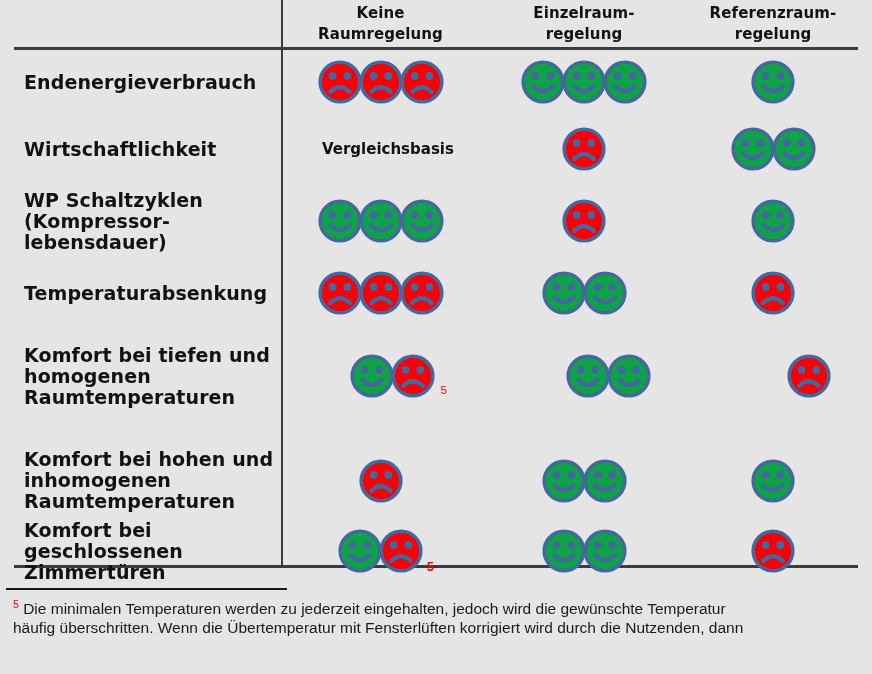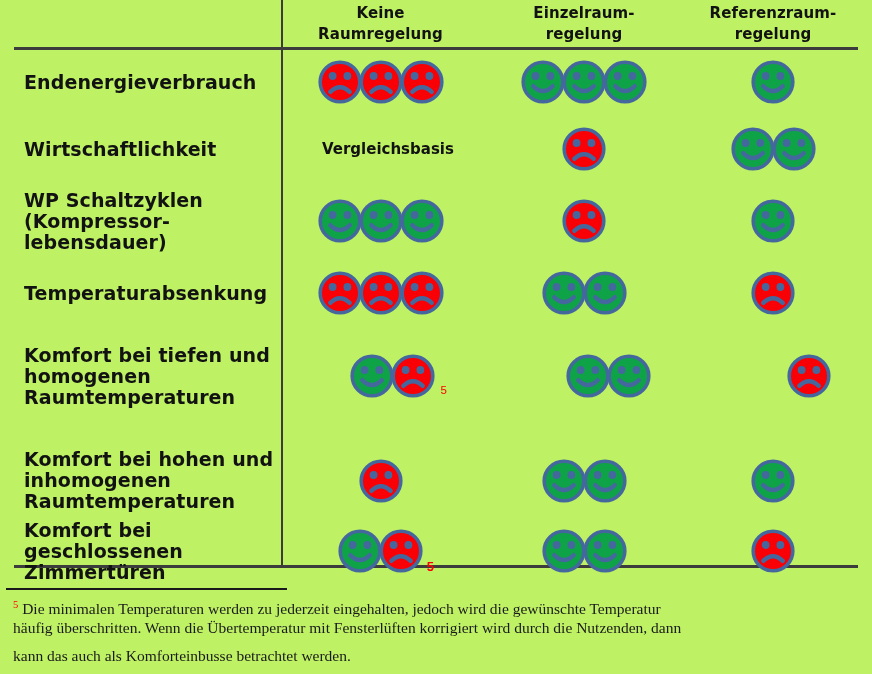--- a/index.html
+++ b/index.html
@@ -1,18 +1,18 @@
 <!DOCTYPE html>
 <html><head>
 <meta charset="utf-8">
 <style>
   html,body{margin:0;padding:0;background:#ffffff;}
   body{width:872px;height:674px;overflow:hidden;
        font-family:"DejaVu Sans",sans-serif;color:#121212;position:relative;}
-  .page{position:absolute;top:0;left:0;width:872px;height:674px;background:#bef264;}
+  .page{position:absolute;top:0;left:0;width:872px;height:674px;background:#e5e5e5;}
 
   
   .vline{position:absolute;left:281px;top:0;width:2px;height:566px;background:#3c3c3c;}
   .hline{position:absolute;left:14px;width:844px;height:2.6px;background:#3c3c3c;}
   .header-line{top:47px;}
   .bottom-line{top:565px;}
 
   
   .header-row{position:absolute;top:3px;left:0;width:858px;
               display:grid;grid-template-columns:281px 199px 208px 170px;}
@@ -30,21 +30,21 @@
   
   .smiley-group{position:relative;display:inline-flex;align-items:center;}
   .smiley-group svg + svg{margin-left:-3px;}
   .marker{position:absolute;right:-12px;bottom:2px;color:#ff0000;font-size:11.5px;
           font-family:"Liberation Sans",sans-serif;}
   .marker-bold{font-weight:bold;font-size:13px;bottom:-1px;right:-11px;}
 
   
   .fn-sep{position:absolute;left:6px;top:588px;width:281px;height:2px;background:#1a1a1a;}
   .footnote{position:absolute;left:13px;top:599px;width:852px;
-            font-family:Liberation Serif, serif;font-size:15.5px;line-height:19px;color:#1a1a1a;}
+            font-family:Liberation Sans, sans-serif;font-size:15.5px;line-height:19px;color:#1a1a1a;}
   .fn-line{white-space:nowrap;}
   .fn-line-last{margin-top:9px;}
   .fn-marker{color:#ff0000;font-size:10.5px;vertical-align:super;line-height:0;}
 </style>
 </head>
 <body>
 
 <div class="page">
   <div class="vline"></div>
   <div class="hline header-line"></div>
@@ -384,15 +384,14 @@
             </svg>
           </span>
         </div>
       </div>
     </div>
 
   <div class="fn-sep"></div>
   <div class="footnote">
     <div class="fn-line"><sup class="fn-marker">5</sup> <span>Die minimalen Temperaturen werden zu jederzeit eingehalten, jedoch wird die gewünschte Temperatur</span></div>
     <div class="fn-line"><span>häufig überschritten. Wenn die Übertemperatur mit Fensterlüften korrigiert wird durch die Nutzenden, dann</span></div>
-    <div class="fn-line fn-line-last"><span>kann das auch als Komforteinbusse betrachtet werden.</span></div>
   </div>
 </div>
 
 </body></html>

